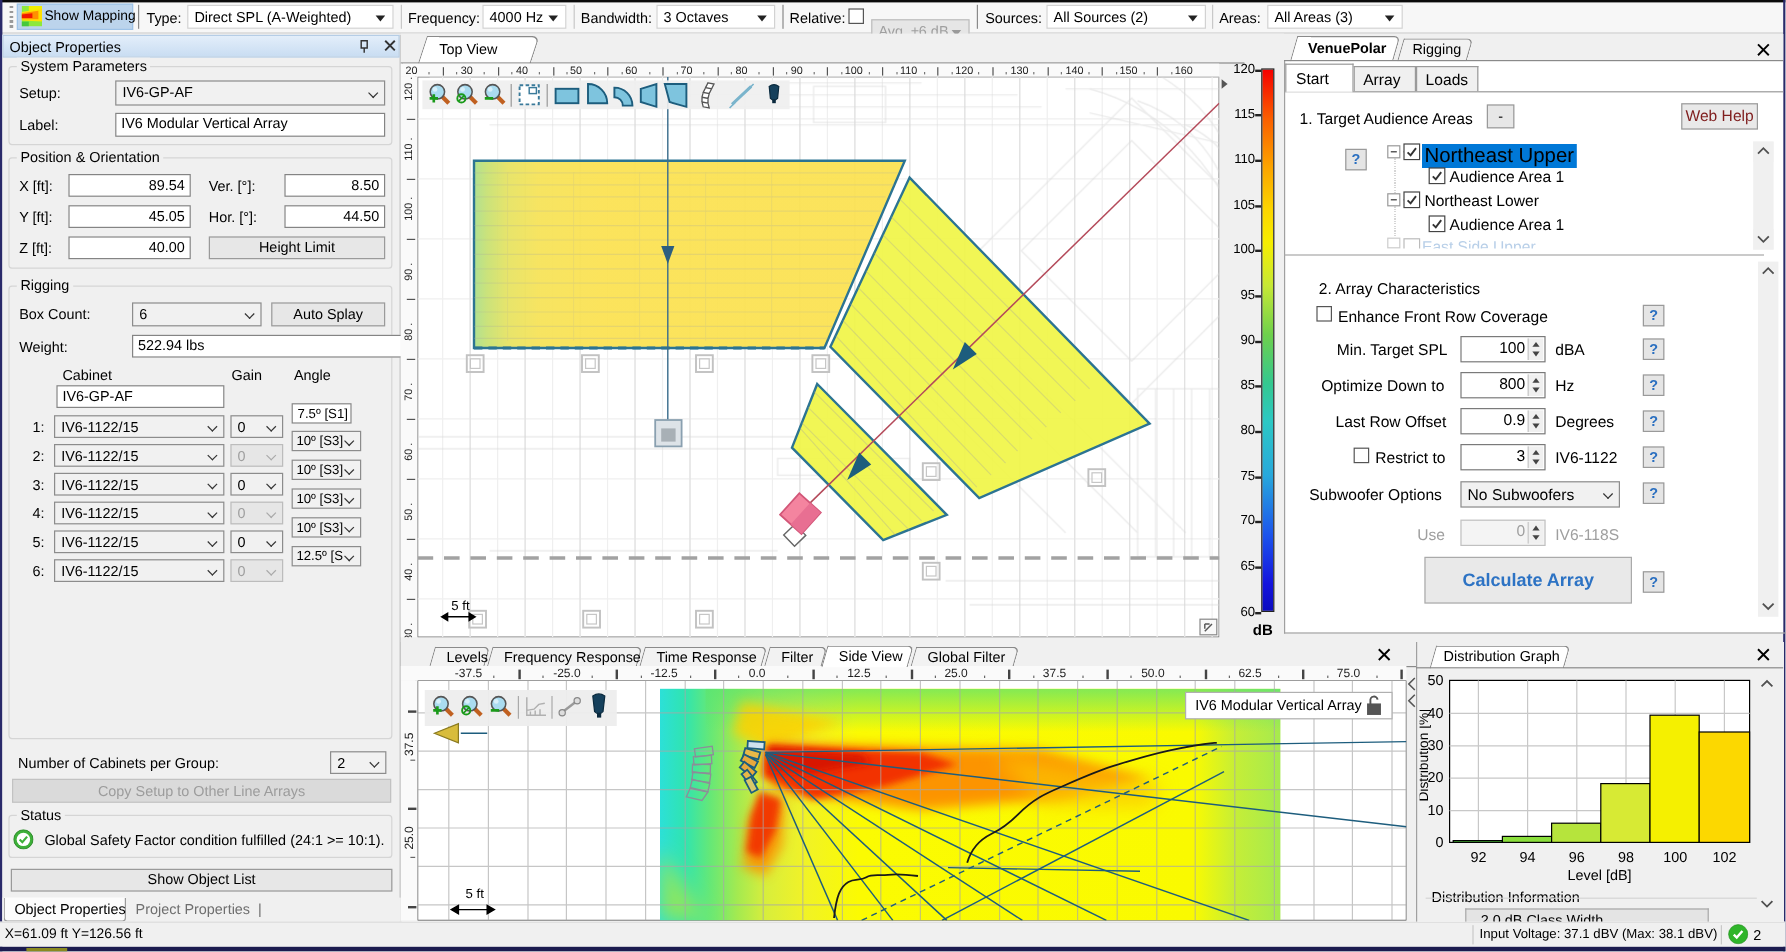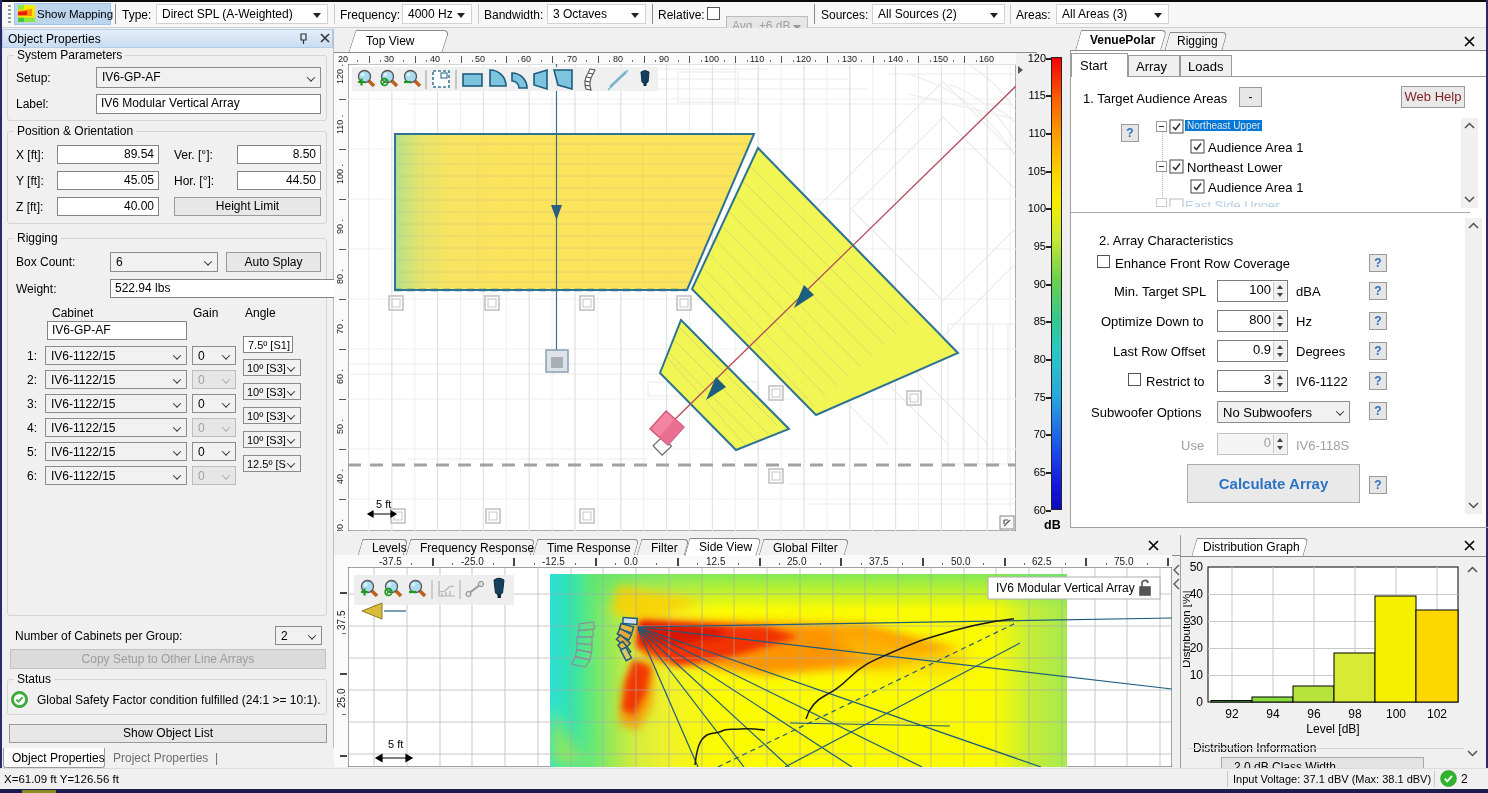--- a/index.html
+++ b/index.html
@@ -481,21 +481,21 @@
     <div class="abs" style="left:1156px;top:118px;width:305px;height:90px;background:#fff;overflow:hidden;"></div>
     <div class="abs" style="left:1162px;top:124px;width:1px;height:78px;background-image:repeating-linear-gradient(#bbb 0 1px, transparent 1px 2px);"></div>
     <div class="abs" style="left:1156px;top:121px;width:11px;height:11px;background:#fff;border:1px solid #999;">
       <div style="position:absolute;left:2px;top:4px;width:5px;height:1px;background:#333;"></div>
     </div>
     <div class="abs" style="left:1169px;top:126px;width:8px;height:1px;background-image:repeating-linear-gradient(90deg,#bbb 0 1px, transparent 1px 2px);"></div>
     <svg class="abs" style="left:1169px;top:119px;" width="15" height="15">
       <rect x="1" y="1" width="13" height="13" fill="#fff" stroke="#444"></rect>
       <path d="M4,8 L6.5,10.5 L11,4.5" stroke="#333" stroke-width="1.6" fill="none"></path>
     </svg>
-    <div class="lbl" style="left:1185px;top:120px;font-size:10px;padding:0 2px;background:#0078d7;color:#e5e5e5;">Northeast Upper</div>
+    <div class="lbl" style="left:1185px;top:120px;font-size:17px;padding:0 2px;background:#0078d7;color:#000000;">Northeast Upper</div>
     <svg class="abs" style="left:1190px;top:139px;" width="15" height="15">
       <rect x="1" y="1" width="13" height="13" fill="#fff" stroke="#444"></rect>
       <path d="M4,8 L6.5,10.5 L11,4.5" stroke="#333" stroke-width="1.6" fill="none"></path>
     </svg>
     <div class="lbl" style="left:1206px;top:140px;font-size:13px;padding:0 2px;">Audience Area 1</div>
     <div class="abs" style="left:1156px;top:161px;width:11px;height:11px;background:#fff;border:1px solid #999;">
       <div style="position:absolute;left:2px;top:4px;width:5px;height:1px;background:#333;"></div>
     </div>
     <div class="abs" style="left:1169px;top:166px;width:8px;height:1px;background-image:repeating-linear-gradient(90deg,#bbb 0 1px, transparent 1px 2px);"></div>
     <svg class="abs" style="left:1169px;top:159px;" width="15" height="15">

